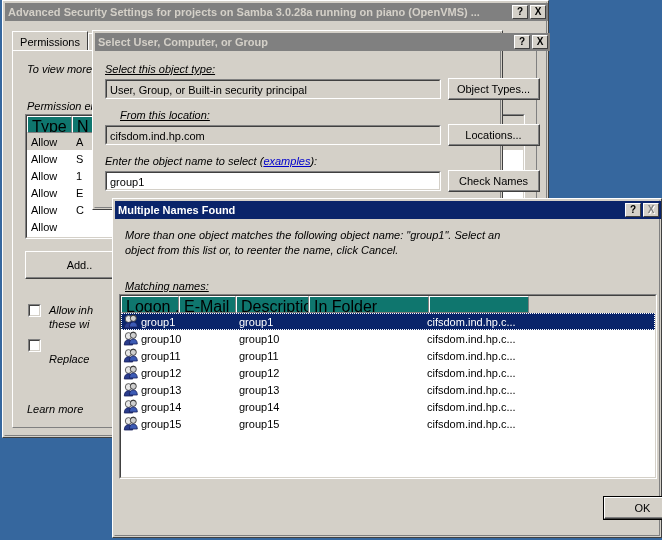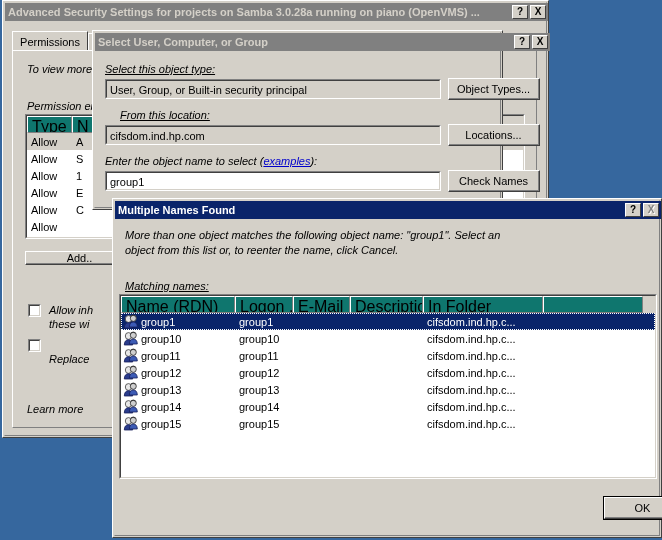--- a/index.html
+++ b/index.html
@@ -345,21 +345,21 @@
               <div class="lv-cell" style="width: 120px;"></div>
             </div>
             <div class="lv-row" style="height: 17px;">
               <div class="lv-cell" style="width: 45px;">Allow</div>
               <div class="lv-cell" style="width: 120px;"></div>
             </div>
           </div>
       </div>
     </div>
 
-    <div class="btn" style="left:22px; top:250px; width:110px; height:14px;">
+    <div class="btn" style="left:22px; top:250px; width:110px; height:28px;">
       <div class="btn-in">
         <span>Add..</span>
       </div>
     </div>
 
     <div class="checkbox" style="left:25px; top:303px;">
         <i></i>
       </div>
     <div class="lbl u" style="left:46px; top:303px; text-decoration:none;">Allow inh</div>
     <div class="lbl" style="left:46px; top:317px;">these wi</div>
@@ -430,21 +430,20 @@
     <div class="lbl" style="left:12px; top:30px;">More than one object matches the following object name: "group1". Select an</div>
     <div class="lbl" style="left:12px; top:45px;">object from this list or, to reenter the name, click Cancel.</div>
 
     <div class="lbl" style="left:12px; top:81px;">
       <span class="u">Matching names:</span>
     </div>
 
     <div class="listview" style="left:6px; top:95px; width:538px; height:185px;">
       <div class="lv-in">
         <div class="lv-header" id="mn-header">
-            <div class="lv-th" style="width: 114px;">Name (RDN)</div>
             <div class="lv-th" style="width: 58px;">Logon ...</div>
             <div class="lv-th" style="width: 57px;">E-Mail ...</div>
             <div class="lv-th" style="width: 73px;">Description</div>
             <div class="lv-th" style="width: 120px;">In Folder</div>
             <div class="lv-th" style="width: 100px;"></div>
           </div>
         <div id="mn-rows">
             <div class="lv-row sel-blue">
               <div class="lv-cell withicon" style="width: 114px;">
                 <span class="grp-icon"><svg width="16" height="16" viewBox="0 0 16 16" xmlns="http://www.w3.org/2000/svg">

